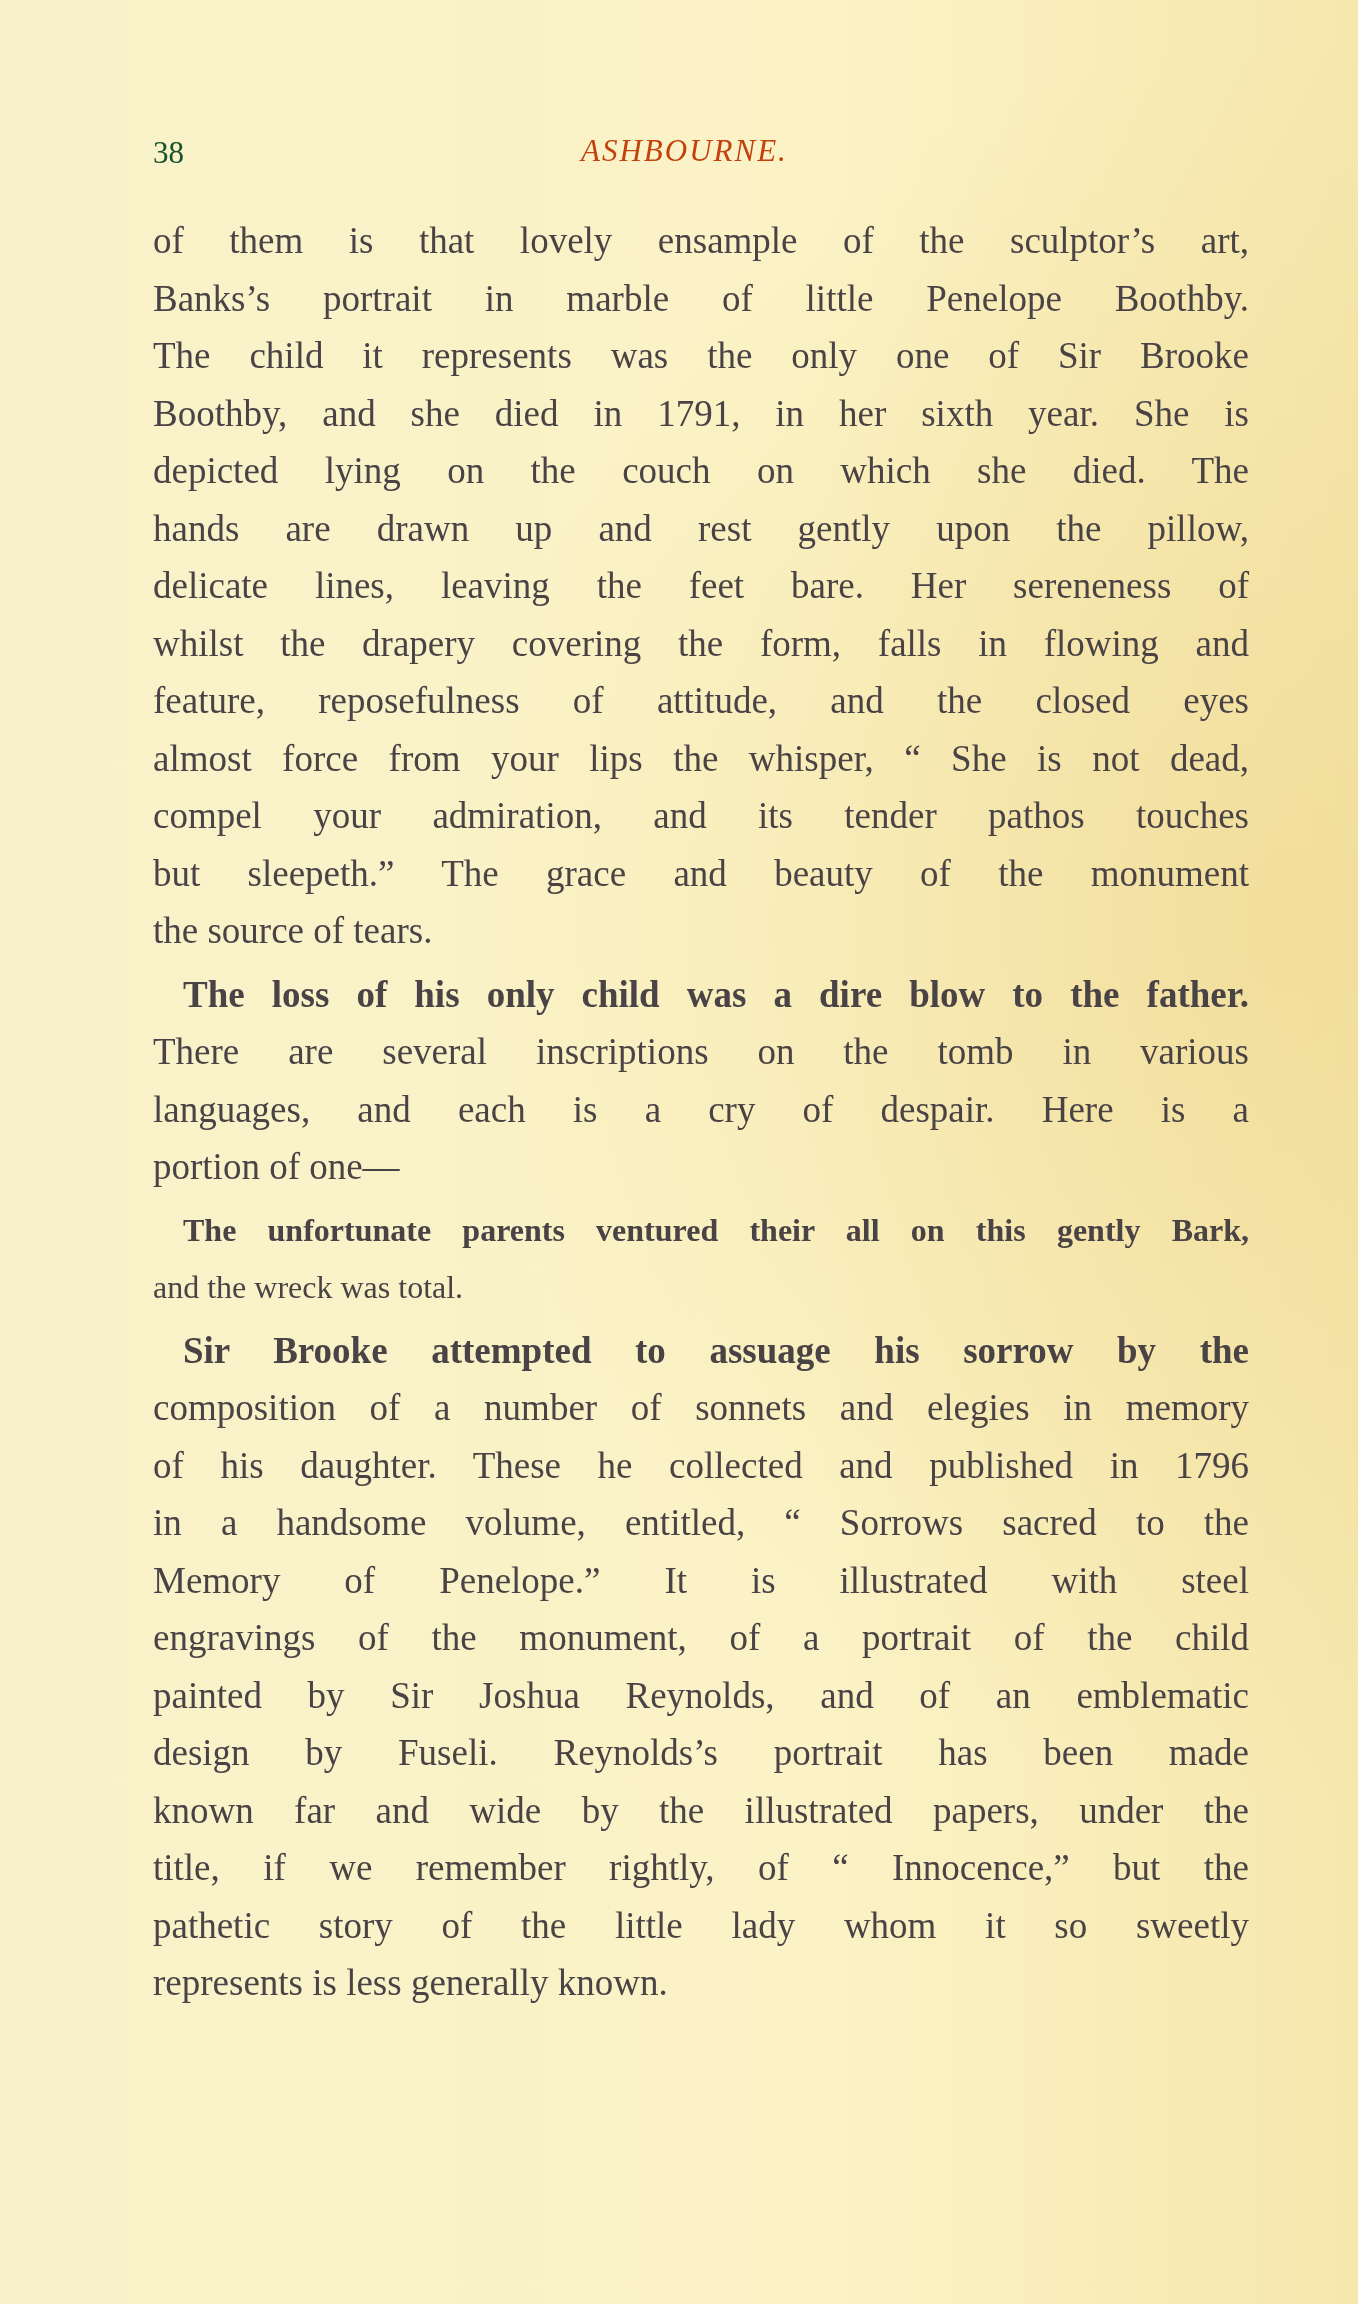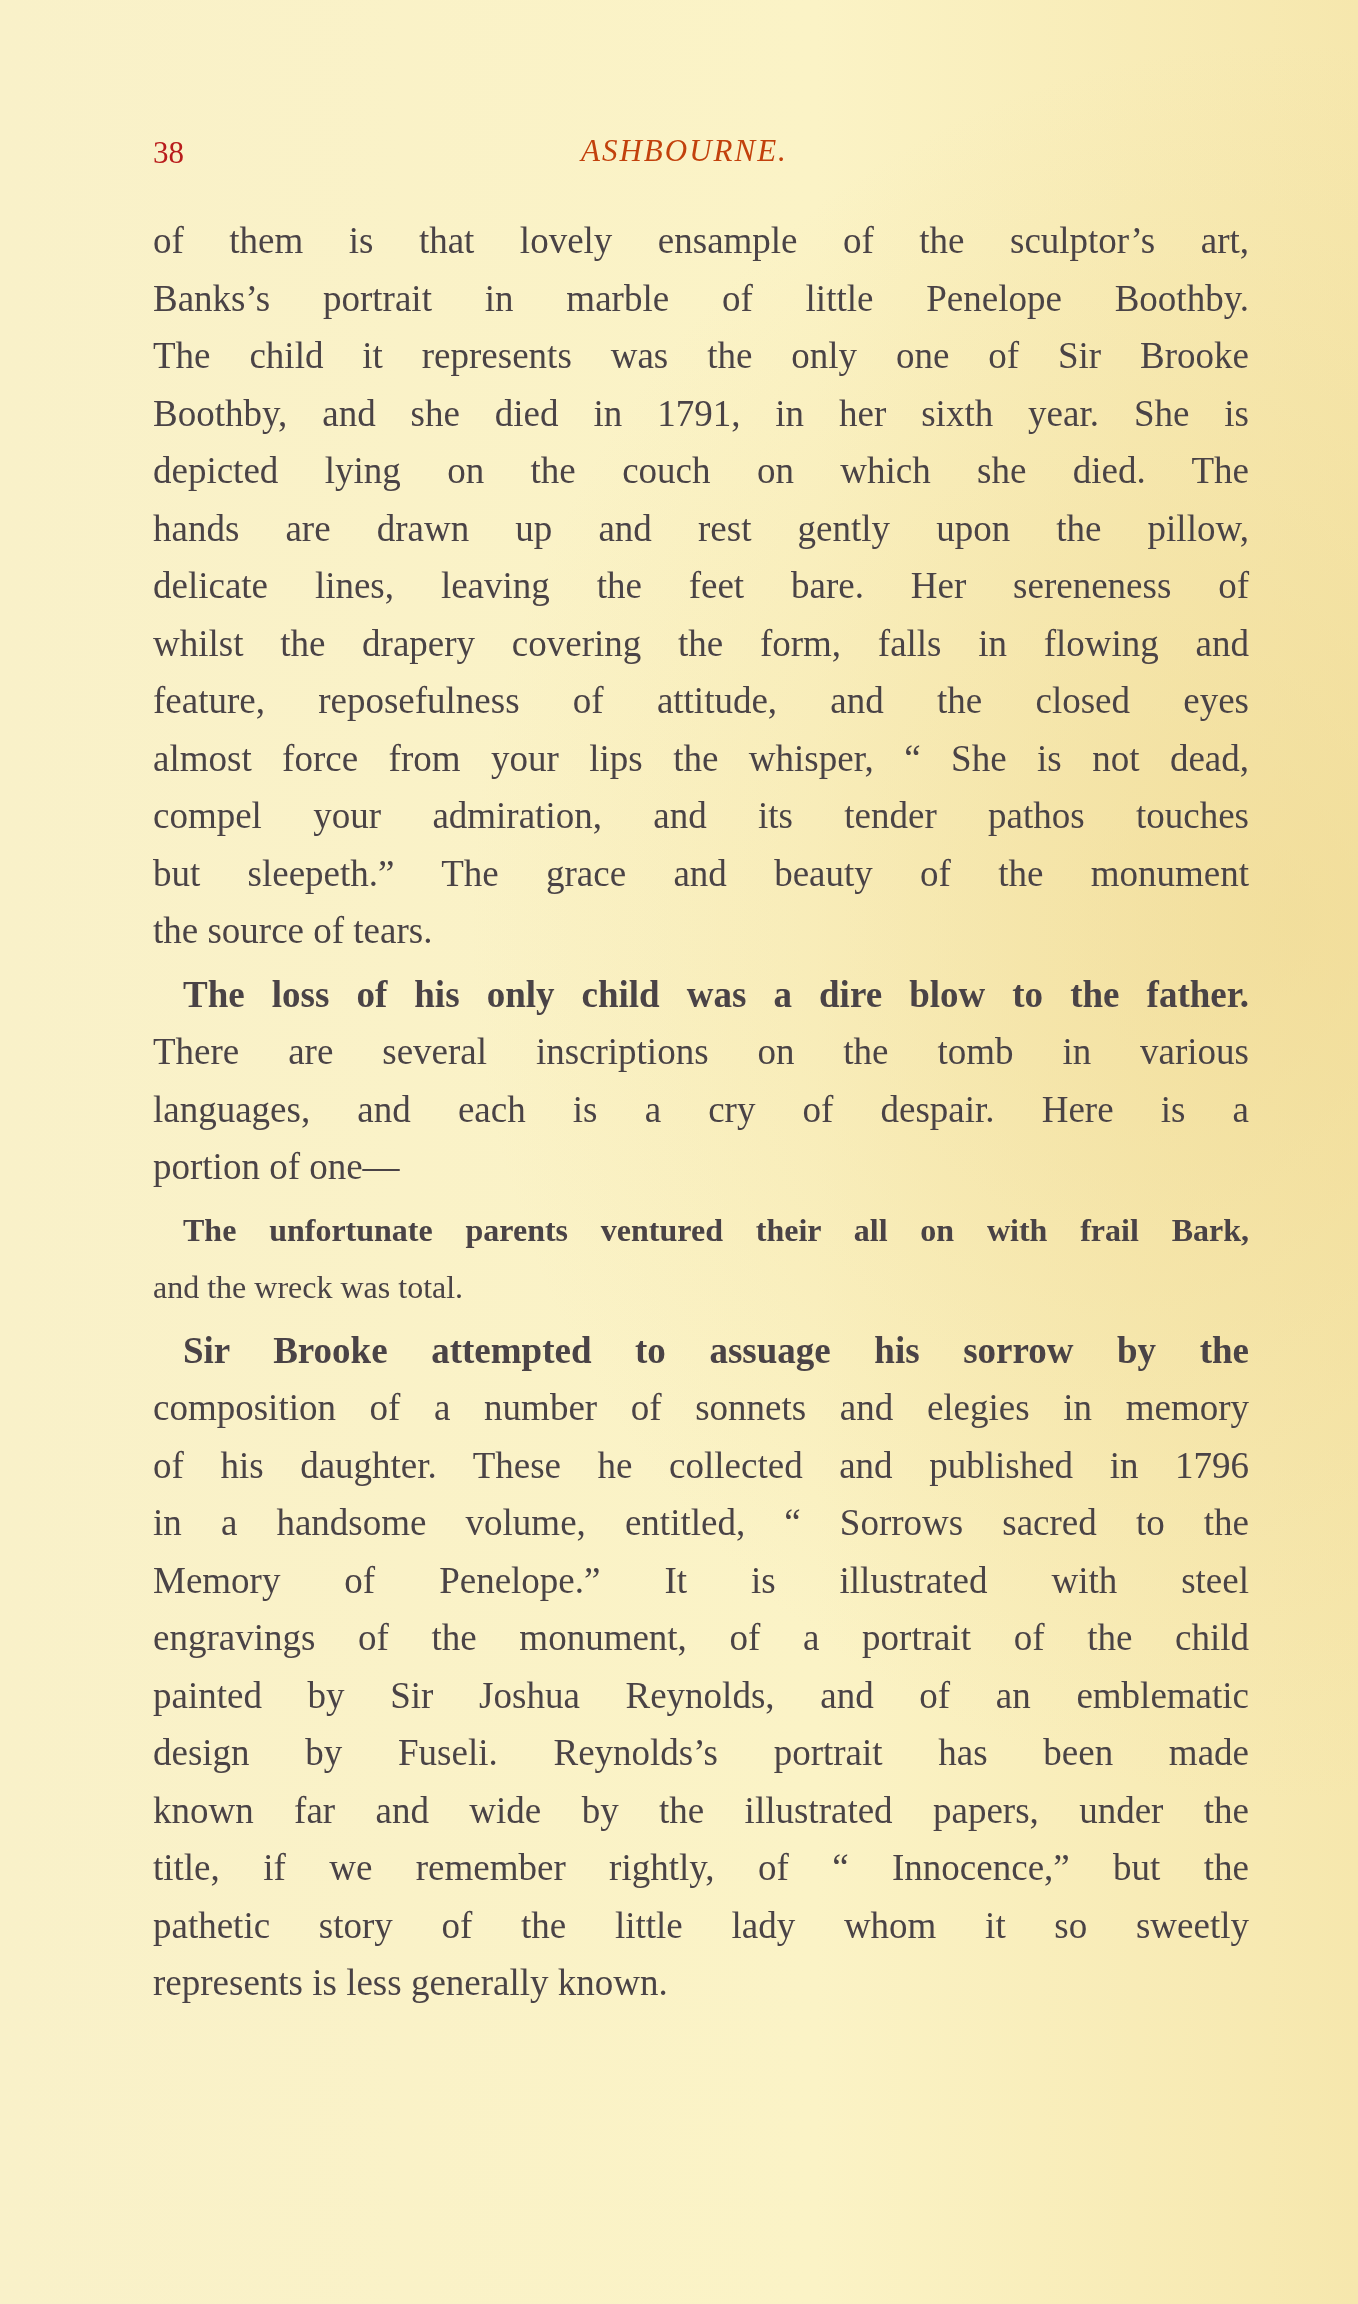--- a/index.html
+++ b/index.html
@@ -11,21 +11,21 @@
       linear-gradient(to right, #f9f1c9 0%, #fbf3c6 60%, #f6e7ad 100%);
     position: relative;
     font-family: "Liberation Serif", "DejaVu Serif", serif;
     color: #4a4346;
   }
   .page { position: absolute; left: 153px; top: 0; width: 1096px; }
   .running-head {
     position: absolute; top: 133px; left: 0; width: 1096px; height: 44px;
   }
   .page-number {
-    position: absolute; left: 0; top: 2px; font-size: 31px; color: #b91c1c; text-align: center;
+    position: absolute; left: 0; top: 2px; font-size: 31px; color: #14532d; text-align: center;
   }
   .head-title {
     position: absolute; left: 428px; top: 0; font-size: 31px; font-style: italic;
     letter-spacing: 2px; color: #c2410c;
   }
   .body-text { position: absolute; top: 212px; left: 0; width: 1096px; }
   .para { margin: 0; }
   .line {
     display: block; height: 57.5px; line-height: 57.5px;
     font-size: 37px; text-align: justify; text-align-last: justify;
@@ -68,21 +68,21 @@
 
     <div class="para">
       <span class="line indent">The loss of his only child was a dire blow to the father.</span>
       <span class="line">There are several inscriptions on the tomb in various</span>
       <span class="line">languages, and each is a cry of despair.  Here is a</span>
       <span class="line last">portion of one—</span>
     </div>
     <div class="spacer"></div>
 
     <div class="para quote">
-      <span class="line indent">The unfortunate parents ventured their all on with frail Bark,</span>
+      <span class="line indent">The unfortunate parents ventured their all on this gently Bark,</span>
       <span class="line last">and the wreck was total.</span>
     </div>
     <div class="spacer"></div>
 
     <div class="para">
       <span class="line indent">Sir Brooke attempted to assuage his sorrow by the</span>
       <span class="line">composition of a number of sonnets and elegies in memory</span>
       <span class="line">of his daughter.  These he collected and published in 1796</span>
       <span class="line">in a handsome volume, entitled, “ Sorrows sacred to the</span>
       <span class="line">Memory of Penelope.”  It is illustrated with steel</span>

